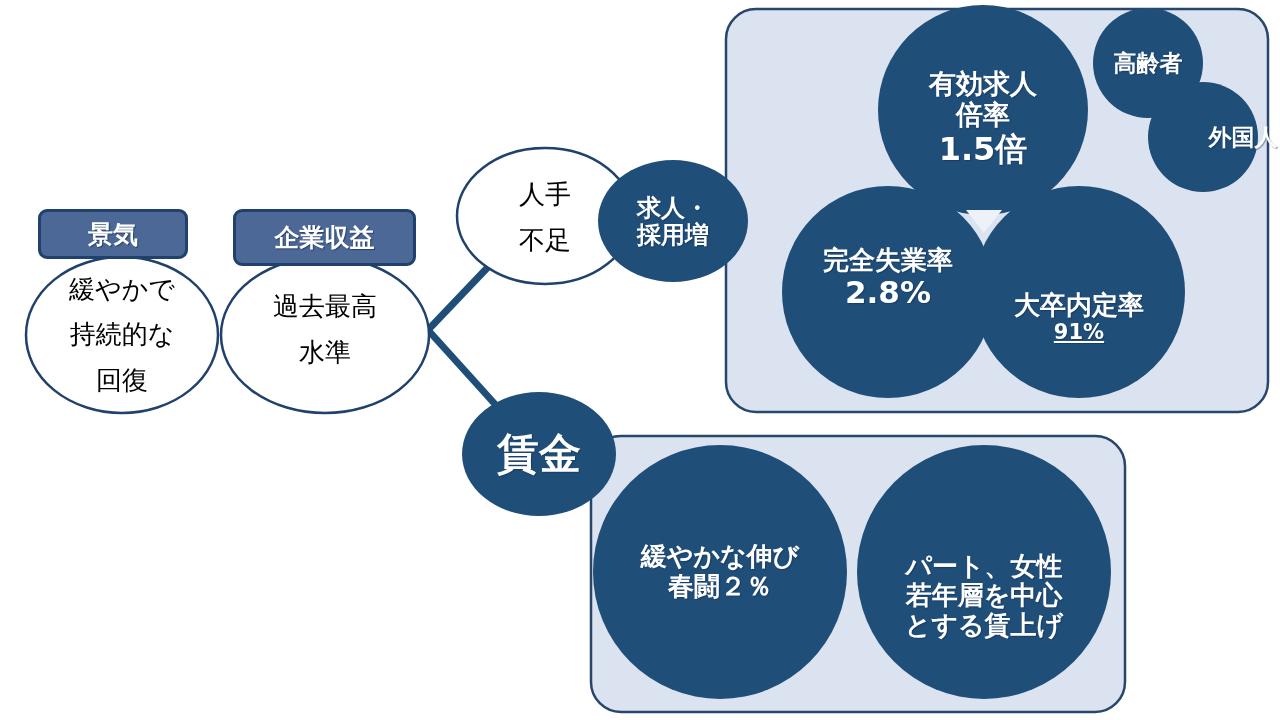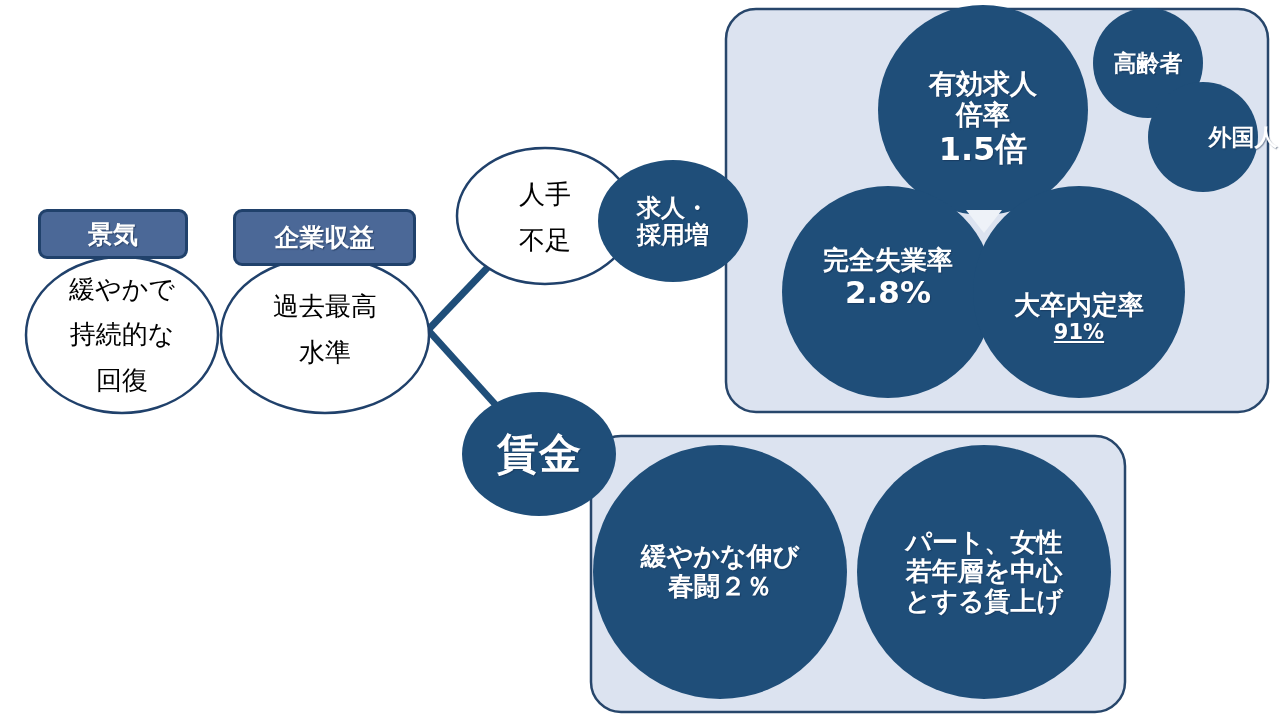--- a/index.html
+++ b/index.html
@@ -150,19 +150,19 @@
   <div class="node-text white-bold" style="left:981px; top:256px; width:196px; height:76px; font-size:26px;margin-top:24px;">
     <span>大卒内定率</span>
     <span style="font-size:21px;text-decoration:underline;">91%</span>
   </div>
 
   <div class="node-text white-bold" style="left:612px; top:533px; width:216px; height:78px; font-size:26px;">
     <span>緩やかな伸び</span>
     <span>春闘２％</span>
   </div>
 
-  <div class="node-text white-bold" style="left:868px; top:512px; width:232px; height:120px; font-size:26px;">
+  <div class="node-text white-bold" style="left:868px; top:536px; width:232px; height:120px; font-size:26px;">
     <span>パート、女性</span>
     <span>若年層を中心</span>
     <span>とする賃上げ</span>
   </div>
 
 </div>
 
 </body></html>

